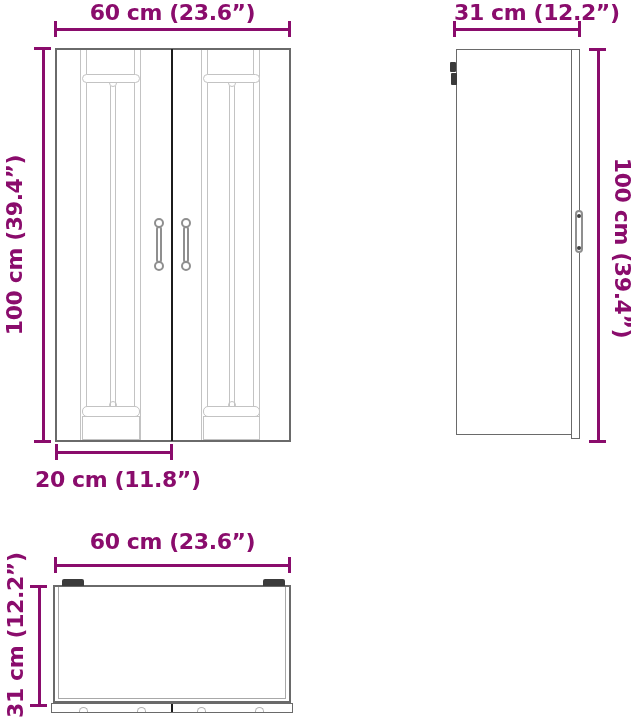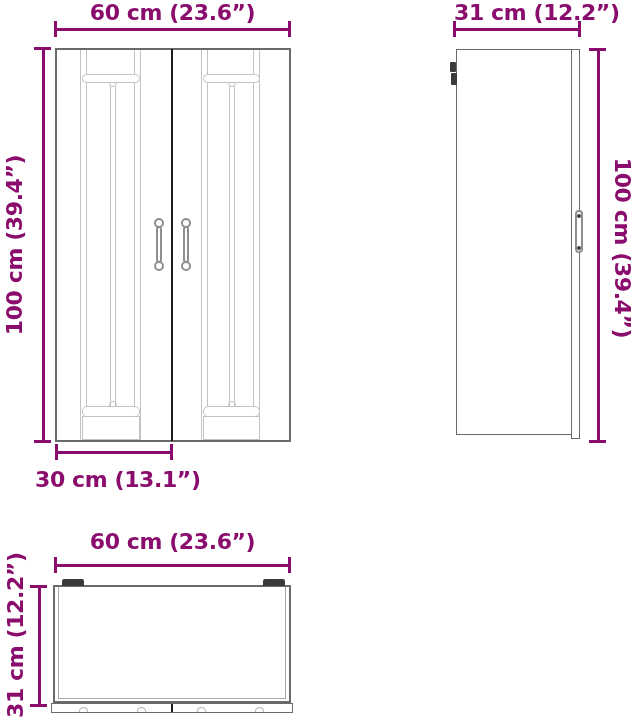--- a/index.html
+++ b/index.html
@@ -68,21 +68,21 @@
     <div class="dim" style="left:288px;top:21px;width:3px;height:16px;"></div>
 
     <div class="dimlabel rot-ccw" style="left:-77px;top:232px;width:184px;height:26px;">100 cm (39.4”)</div>
     <div class="dim" style="left:42px;top:49px;width:3px;height:392px;"></div>
     <div class="dim" style="left:34px;top:47px;width:17px;height:3px;"></div>
     <div class="dim" style="left:34px;top:440px;width:17px;height:3px;"></div>
 
     <div class="dim" style="left:56px;top:451px;width:116px;height:3px;"></div>
     <div class="dim" style="left:55px;top:444px;width:3px;height:16px;"></div>
     <div class="dim" style="left:170px;top:444px;width:3px;height:16px;"></div>
-    <div class="dimlabel" style="left:35px;top:467px;width:160px;">30 cm (13.1”)</div>
+    <div class="dimlabel" style="left:35px;top:467px;width:160px;">20 cm (11.8”)</div>
   </div>
 
   <div>
     <div class="thin-outline" style="left:456px;top:49px;width:117px;height:386px;"></div>
     <div class="thin-outline" style="left:571px;top:49px;width:9px;height:390px;"></div>
 
     <div class="hw" style="left:450px;top:62px;width:6px;height:10px;"></div>
     <div class="hw" style="left:451px;top:73px;width:6px;height:12px;"></div>
 
     <div class="h-bar" style="left:575px;top:210px;width:8px;height:43px;border-radius:5px;"></div>

